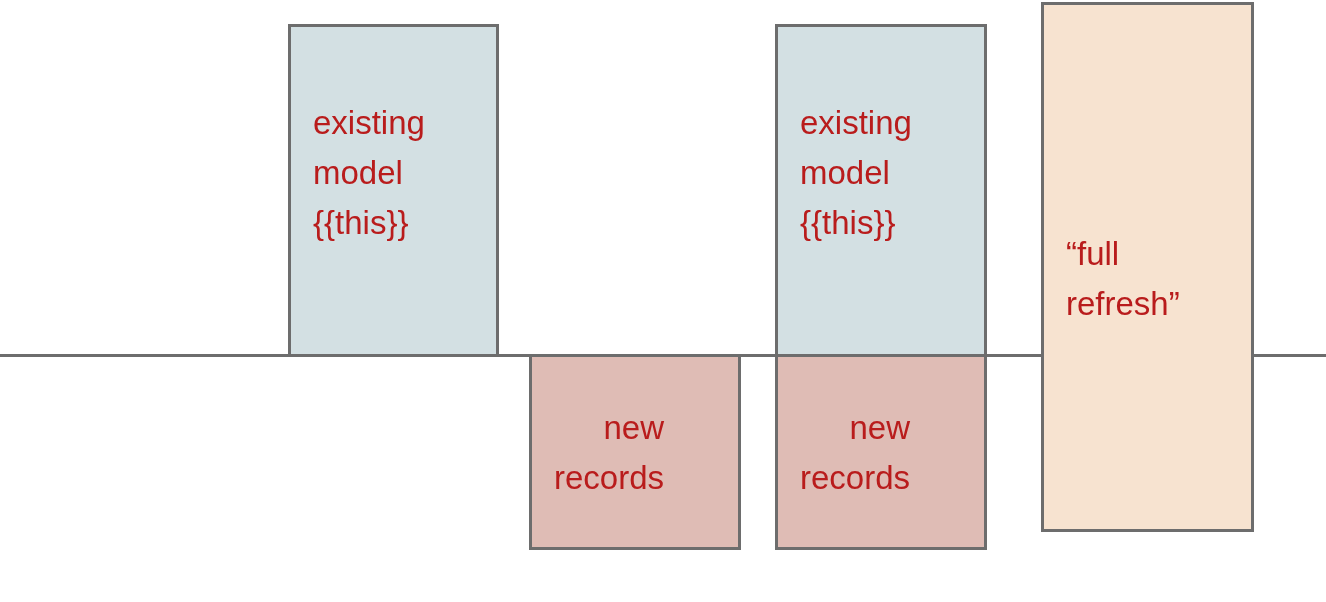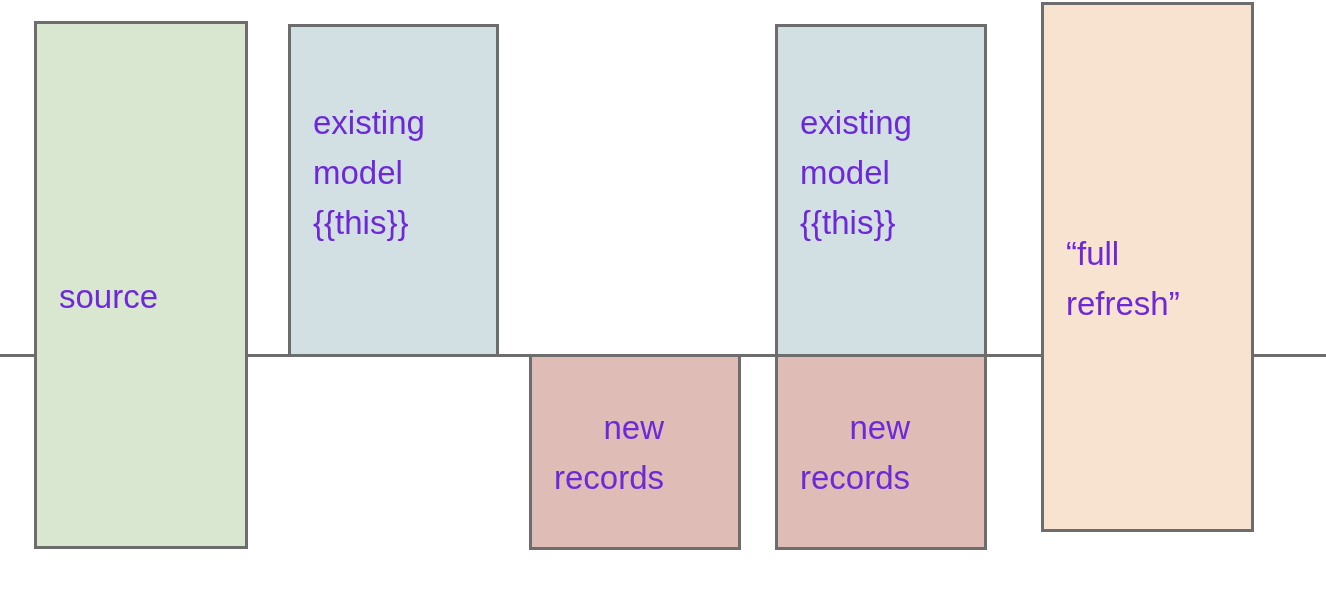--- a/index.html
+++ b/index.html
@@ -29,21 +29,21 @@
     border: 3px solid #6d6d6d;
     z-index: 2;
     display: flex;
     flex-direction: column;
     justify-content: center;
     align-items: flex-start;
   }
   .node-label {
     font-size: 33px;
     line-height: 50px;
-    color: #6d28d9;
+    color: #b91c1c;
     padding-left: 22px;
     padding-right: 10px;
     white-space: pre-line;
     text-align: left;
     letter-spacing: 0px;
   }
   
   #node-source      { left: 34px;   top: 21px;  width: 214px; height: 528px; background: #d9e7d0; }
   #node-existing-1  { left: 288px;  top: 24px;  width: 211px; height: 333px; background: #d3e0e3; }
   #node-new-1       { left: 529px;  top: 354px; width: 212px; height: 196px; background: #dfbcb5; }
@@ -59,23 +59,20 @@
   #node-full-refresh .node-label { margin-top: 24px; }
   #node-source .node-label { margin-top: 24px; }
 </style>
 </head>
 <body>
 
 <div id="canvas" style="width: 1326px; height: 602px; background: rgb(255, 255, 255);">
 
   <div class="axis-line" id="divider" style="top: 354px; width: 1326px; border-top-color: rgb(109, 109, 109); border-top-width: 3px;"></div>
 
-  <div class="node" id="node-source" style="left: 34px; top: 21px; width: 214px; height: 528px; background: rgb(217, 231, 208); border-color: rgb(109, 109, 109);">
-    <div class="node-label">source</div>
-  </div>
 
   <div class="node" id="node-existing-1" style="left: 288px; top: 24px; width: 211px; height: 333px; background: rgb(211, 224, 227); border-color: rgb(109, 109, 109);">
     <div class="node-label">existing
 model
 {{this}}</div>
   </div>
 
   <div class="node" id="node-new-1" style="left: 529px; top: 354px; width: 212px; height: 196px; background: rgb(223, 188, 181); border-color: rgb(109, 109, 109);">
     <div class="node-label">new
 records</div>

